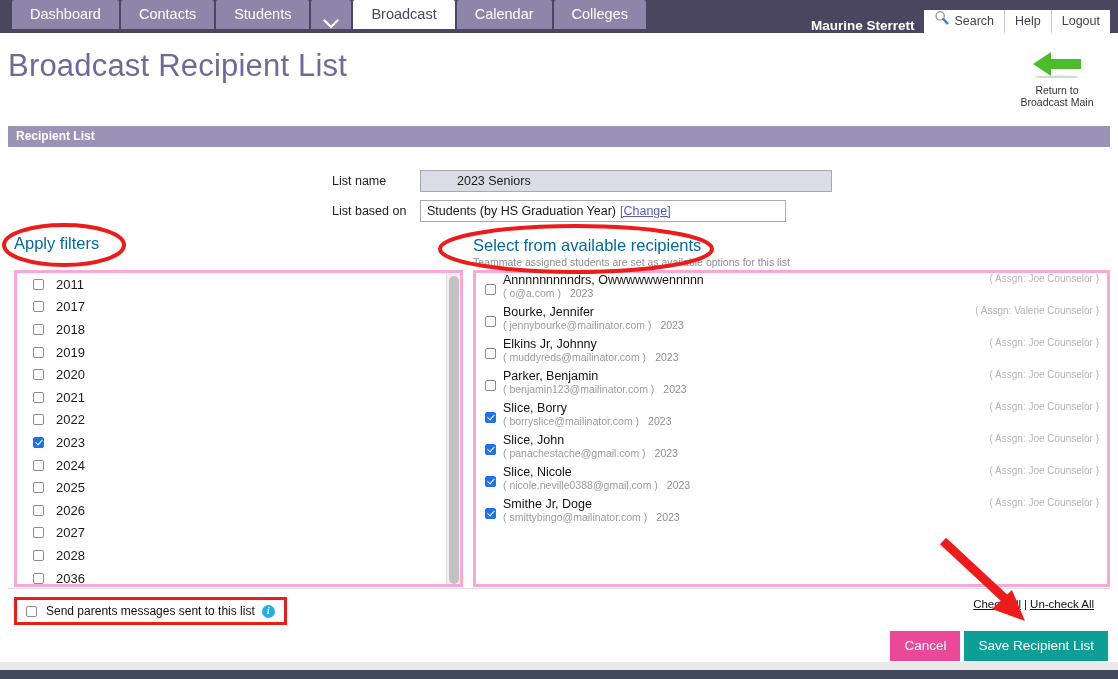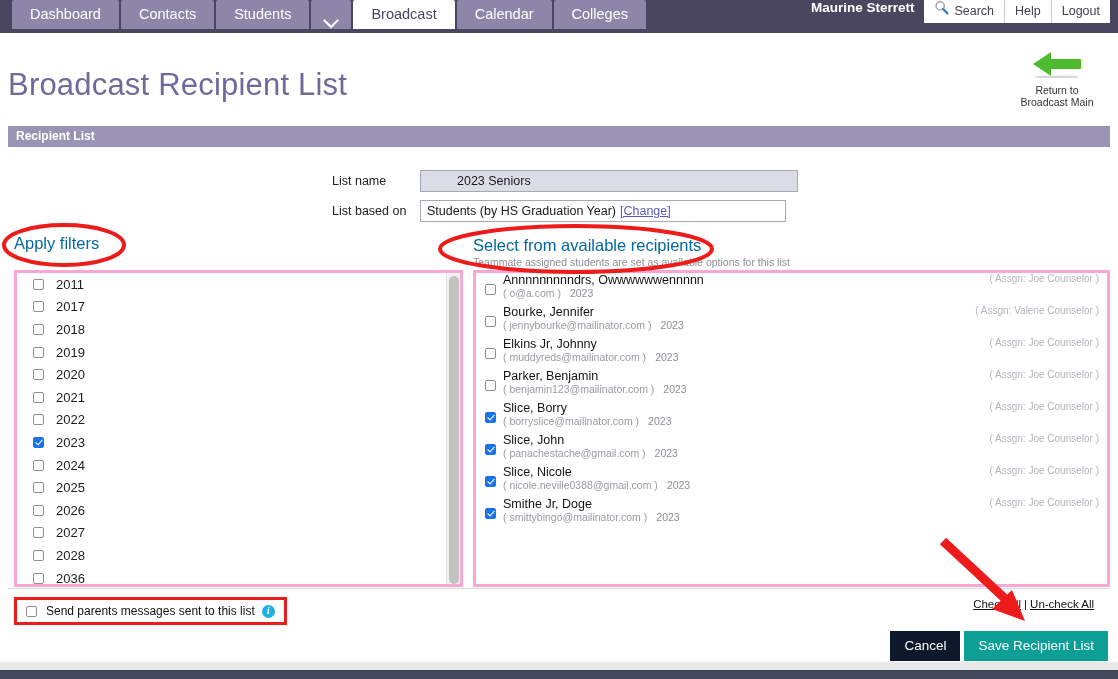--- a/index.html
+++ b/index.html
@@ -28,36 +28,36 @@
     margin-right:2px;
     border-radius:2px 2px 0 0;
     cursor:pointer;
     white-space:nowrap;
   }
   .tab.active { background:#ffffff; color:#4b4660; }
   .tab.caret { padding:0 12px; display:flex; align-items:center; }
   .caret-glyph { display:block; width:16px; height:10px; }
 
   .topright {
-    margin-left:auto; display:flex; align-items:flex-start;
+    margin-left:auto; display:flex; align-items:flex-end;
     height:33px; padding-right:8px;
   }
   .username { color:#ffffff; font-size:13.5px; font-weight:bold; margin-right:10px; white-space:nowrap;}
   .tbtn {
     background:#ffffff; color:#43414b; font-size:12.5px;
     height:23px; line-height:23px; padding:0 10px;
     border-right:1px solid #c8c8cf;
     display:flex; align-items:center; cursor:pointer; white-space:nowrap;
   }
   .tbtn:last-child { border-right:none; }
   .tbtn .mg { margin-right:5px; display:block; }
 
   
   .page-title {
-    position:absolute; left:8px; top:67px;
+    position:absolute; left:8px; top:48px;
     font-size:31px; color:#6f6a9b; font-weight:normal;
     letter-spacing:0.2px;
   }
   .return-box {
     position:absolute; right:6px; top:48px; width:110px;
     text-align:center; cursor:pointer;
   }
   .return-label { font-size:10.5px; color:#333; line-height:12px; margin-top:2px;}
 
   .section-bar {
@@ -140,21 +140,21 @@
   .checkall a { color:#111; text-decoration:underline; cursor:pointer; }
   .checkall .sep { margin:0 3px; }
 
   .hr-sep { position:absolute; left:8px; top:588px; width:1102px; height:1px; background:#dcdce2; }
 
   .btnbar { position:absolute; right:10px; top:631px; display:flex; }
   .btn {
     height:30px; line-height:30px; font-size:13.5px; padding:0 14px;
     color:#ffffff; cursor:pointer; border:none; white-space:nowrap;
   }
-  .btn-cancel { background:#0f172a; }
+  .btn-cancel { background:#ec4899; }
   .btn-save { background:#0d9e96; margin-left:4px; }
 
   .footer-strip { position:absolute; left:0; top:670px; width:1118px; height:9px; background:#41495a; }
   .footer-bg { position:absolute; left:0; top:662px; width:1118px; height:8px; background:#e9e9e9; }
 
   
   .anno { position:absolute; pointer-events:none; }
 </style>
 </head>
 <body>
@@ -203,21 +203,21 @@
       </svg>
     </span>
     <div class="return-label">Return to</div>
     <div class="return-label" style="margin-top:0">Broadcast Main</div>
   </div>
 
   <div class="section-bar">Recipient List</div>
 
   <div class="field-row" style="left:332px; top:170px;">
     <span class="field-label">List name</span>
-    <span class="field-box readonly" style="width:378px;padding-left:36px;">2023 Seniors</span>
+    <span class="field-box readonly" style="width:412px;padding-left:36px;">2023 Seniors</span>
   </div>
 
   <div class="field-row" style="left:332px; top:200px;">
     <span class="field-label">List based on</span>
     <span class="field-box" style="width:366px;">
       <span>Students (by HS Graduation Year)</span>
       <span class="chg-link" style="margin-left:4px;">[Change]</span>
     </span>
   </div>
 

